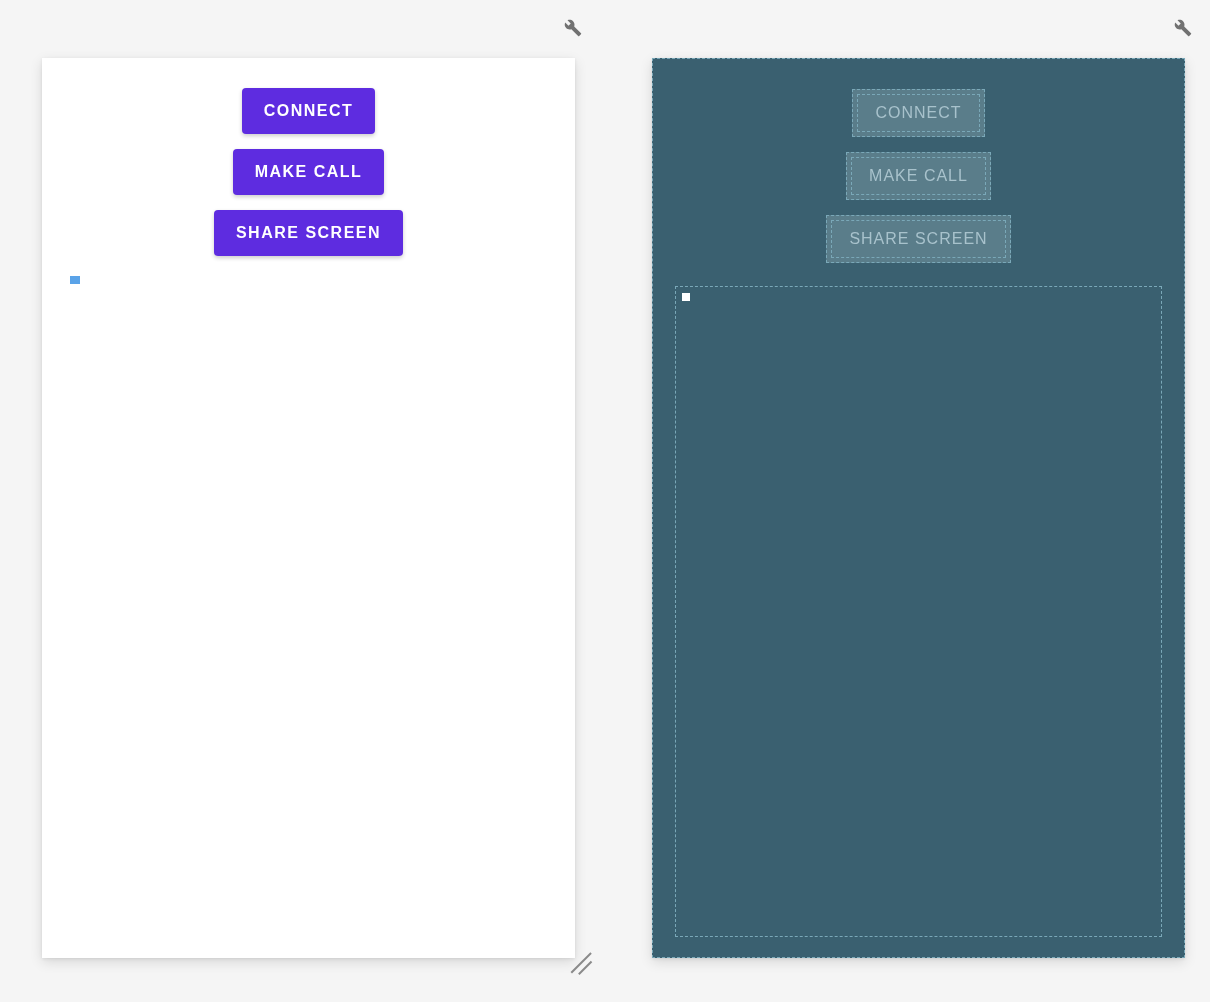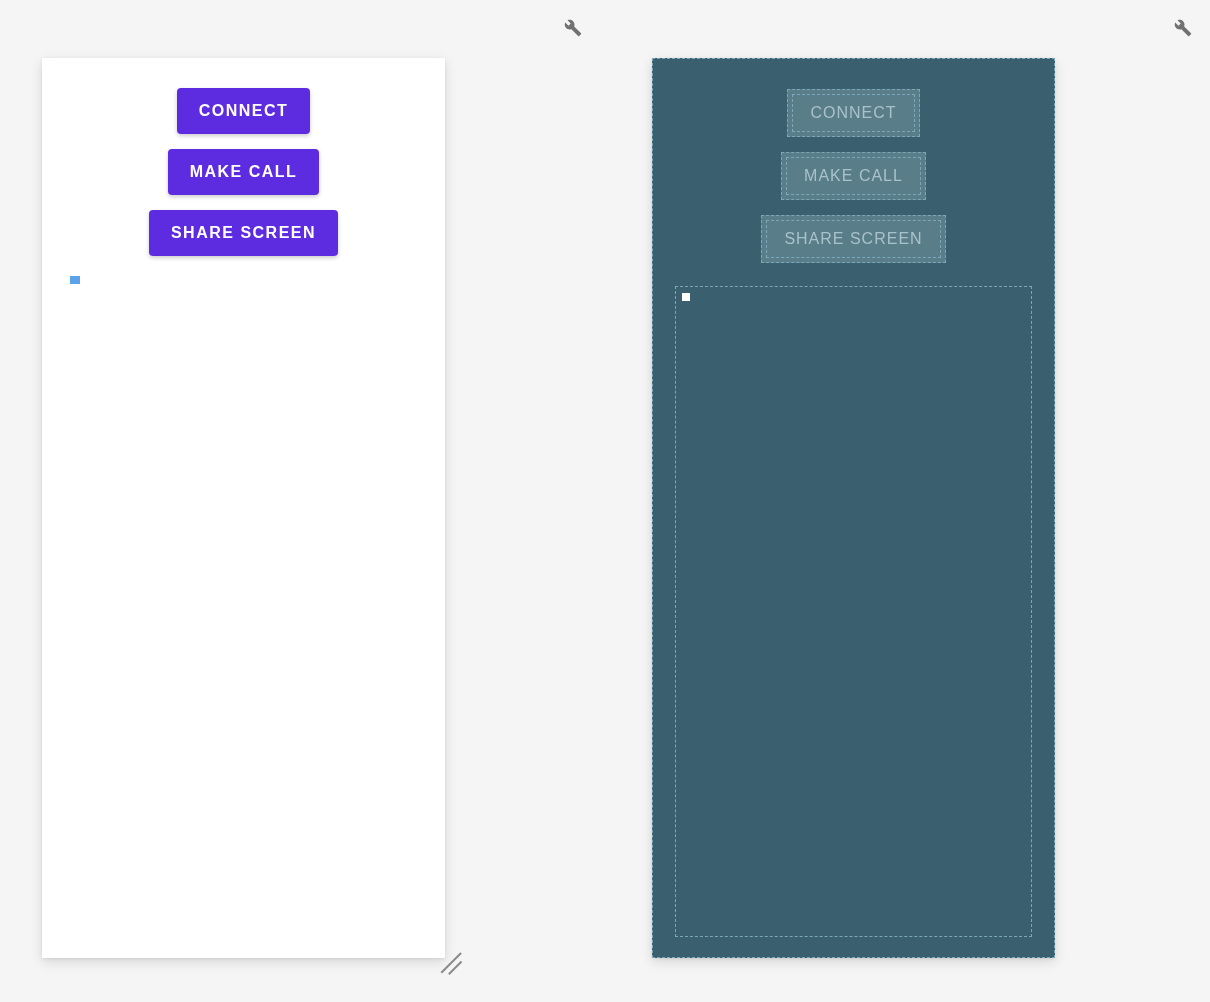--- a/index.html
+++ b/index.html
@@ -38,21 +38,21 @@
       color: #717171;
       cursor: pointer;
     }
 
     .wrench-icon svg {
       width: 100%;
       height: 100%;
     }
 
     .panel {
-      width: 403px;
+      width: 533px;
       height: 900px;
       background: #ffffff;
       margin-top: 43px;
       box-shadow: 0 4px 12px rgba(0,0,0,0.12), 0 1px 3px rgba(0,0,0,0.08);
       padding: 30px 20px 20px 20px;
       display: flex;
       flex-direction: column;
       align-items: center;
       position: relative;
     }

